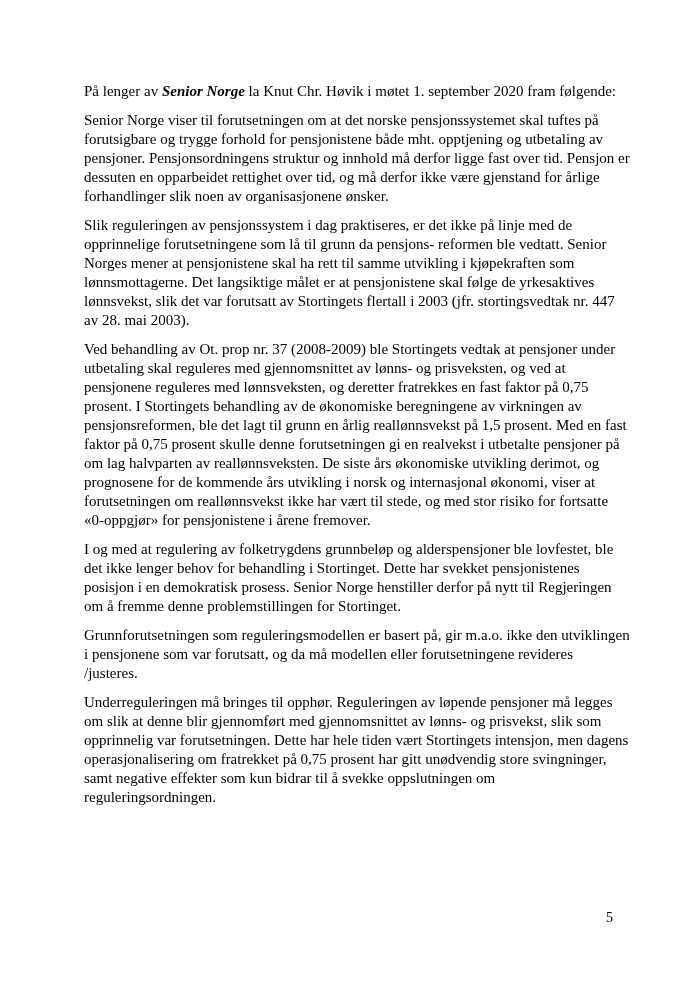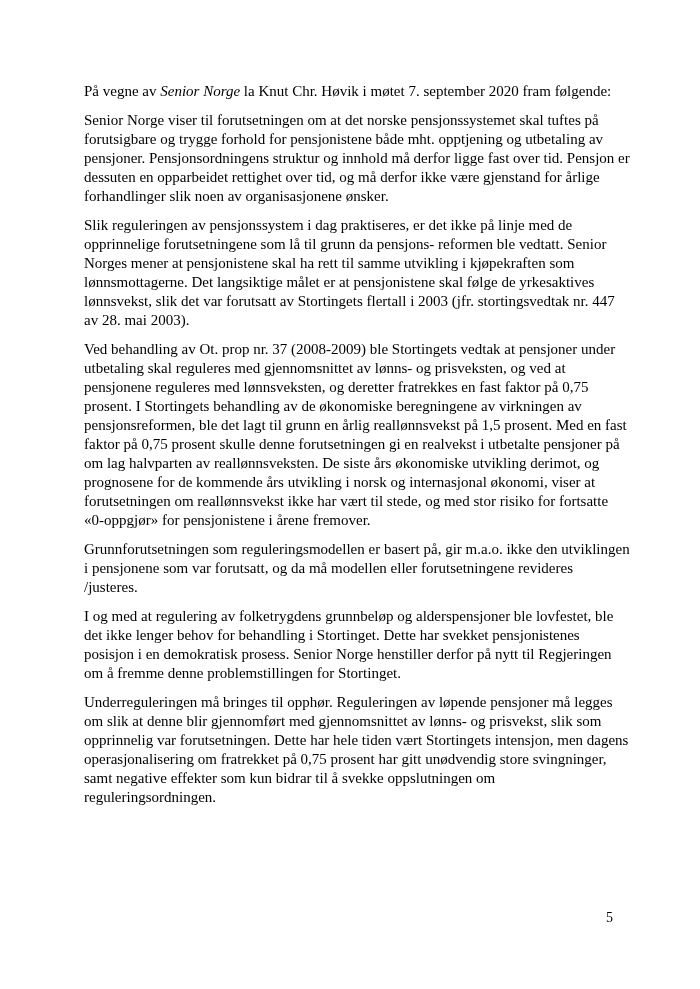--- a/index.html
+++ b/index.html
@@ -23,36 +23,37 @@
     width: 546px;
     font-size: 15px;
     line-height: 19px;
     text-align: left;
   }
   .para {
     margin: 0 0 10px 0;
   }
   .italic {
     font-style: italic;
+    font-weight: bold;
   }
   .page-number {
     position: absolute;
     top: 910px;
     left: 606px;
     font-size: 14px;
     line-height: 16px;
   }
 </style>
 </head>
 <body>
 
 <div class="page">
   <div class="content">
-      <p class="para"><span>På vegne av </span><span class="italic">Senior Norge</span><span> la Knut Chr. Høvik i møtet 7. september 2020 fram følgende:</span></p>
+      <p class="para"><span>På lenger av </span><span class="italic">Senior Norge</span><span> la Knut Chr. Høvik i møtet 1. september 2020 fram følgende:</span></p>
       <p class="para"><span>Senior Norge viser til forutsetningen om at det norske pensjonssystemet skal tuftes på forutsigbare og trygge forhold for pensjonistene både mht. opptjening og utbetaling av pensjoner. Pensjonsordningens struktur og innhold må derfor ligge fast over tid. Pensjon er dessuten en opparbeidet rettighet over tid, og må derfor ikke være gjenstand for årlige forhandlinger slik noen av organisasjonene ønsker.</span></p>
       <p class="para"><span>Slik reguleringen av pensjonssystem i dag praktiseres, er det ikke på linje med de opprinnelige forutsetningene som lå til grunn da pensjons- reformen ble vedtatt. Senior Norges mener at pensjonistene skal ha rett til samme utvikling i kjøpekraften som lønnsmottagerne. Det langsiktige målet er at pensjonistene skal følge de yrkesaktives lønnsvekst, slik det var forutsatt av Stortingets flertall i 2003 (jfr. stortingsvedtak nr. 447 av 28. mai 2003).</span></p>
       <p class="para"><span>Ved behandling av Ot. prop nr. 37 (2008-2009) ble Stortingets vedtak at pensjoner under utbetaling skal reguleres med gjennomsnittet av lønns- og prisveksten, og ved at pensjonene reguleres med lønnsveksten, og deretter fratrekkes en fast faktor på 0,75 prosent. I Stortingets behandling av de økonomiske beregningene av virkningen av pensjonsreformen, ble det lagt til grunn en årlig reallønnsvekst på 1,5 prosent. Med en fast faktor på 0,75 prosent skulle denne forutsetningen gi en realvekst i utbetalte pensjoner på om lag halvparten av reallønnsveksten. De siste års økonomiske utvikling derimot, og prognosene for de kommende års utvikling i norsk og internasjonal økonomi, viser at forutsetningen om reallønnsvekst ikke har vært til stede, og med stor risiko for fortsatte «0-oppgjør» for pensjonistene i årene fremover.</span></p>
+      <p class="para"><span>I og med at regulering av folketrygdens grunnbeløp og alderspensjoner ble lovfestet, ble det ikke lenger behov for behandling i Stortinget. Dette har svekket pensjonistenes posisjon i en demokratisk prosess. Senior Norge henstiller derfor på nytt til Regjeringen om å fremme denne problemstillingen for Stortinget.</span></p>
       <p class="para"><span>Grunnforutsetningen som reguleringsmodellen er basert på, gir m.a.o. ikke den utviklingen i pensjonene som var forutsatt, og da må modellen eller forutsetningene revideres /justeres.</span></p>
-      <p class="para"><span>I og med at regulering av folketrygdens grunnbeløp og alderspensjoner ble lovfestet, ble det ikke lenger behov for behandling i Stortinget. Dette har svekket pensjonistenes posisjon i en demokratisk prosess. Senior Norge henstiller derfor på nytt til Regjeringen om å fremme denne problemstillingen for Stortinget.</span></p>
       <p class="para"><span>Underreguleringen må bringes til opphør. Reguleringen av løpende pensjoner må legges om slik at denne blir gjennomført med gjennomsnittet av lønns- og prisvekst, slik som opprinnelig var forutsetningen. Dette har hele tiden vært Stortingets intensjon, men dagens operasjonalisering om fratrekket på 0,75 prosent har gitt unødvendig store svingninger, samt negative effekter som kun bidrar til å svekke oppslutningen om reguleringsordningen.</span></p>
     </div>
   <div class="page-number">5</div>
 </div>
 
 </body></html>

